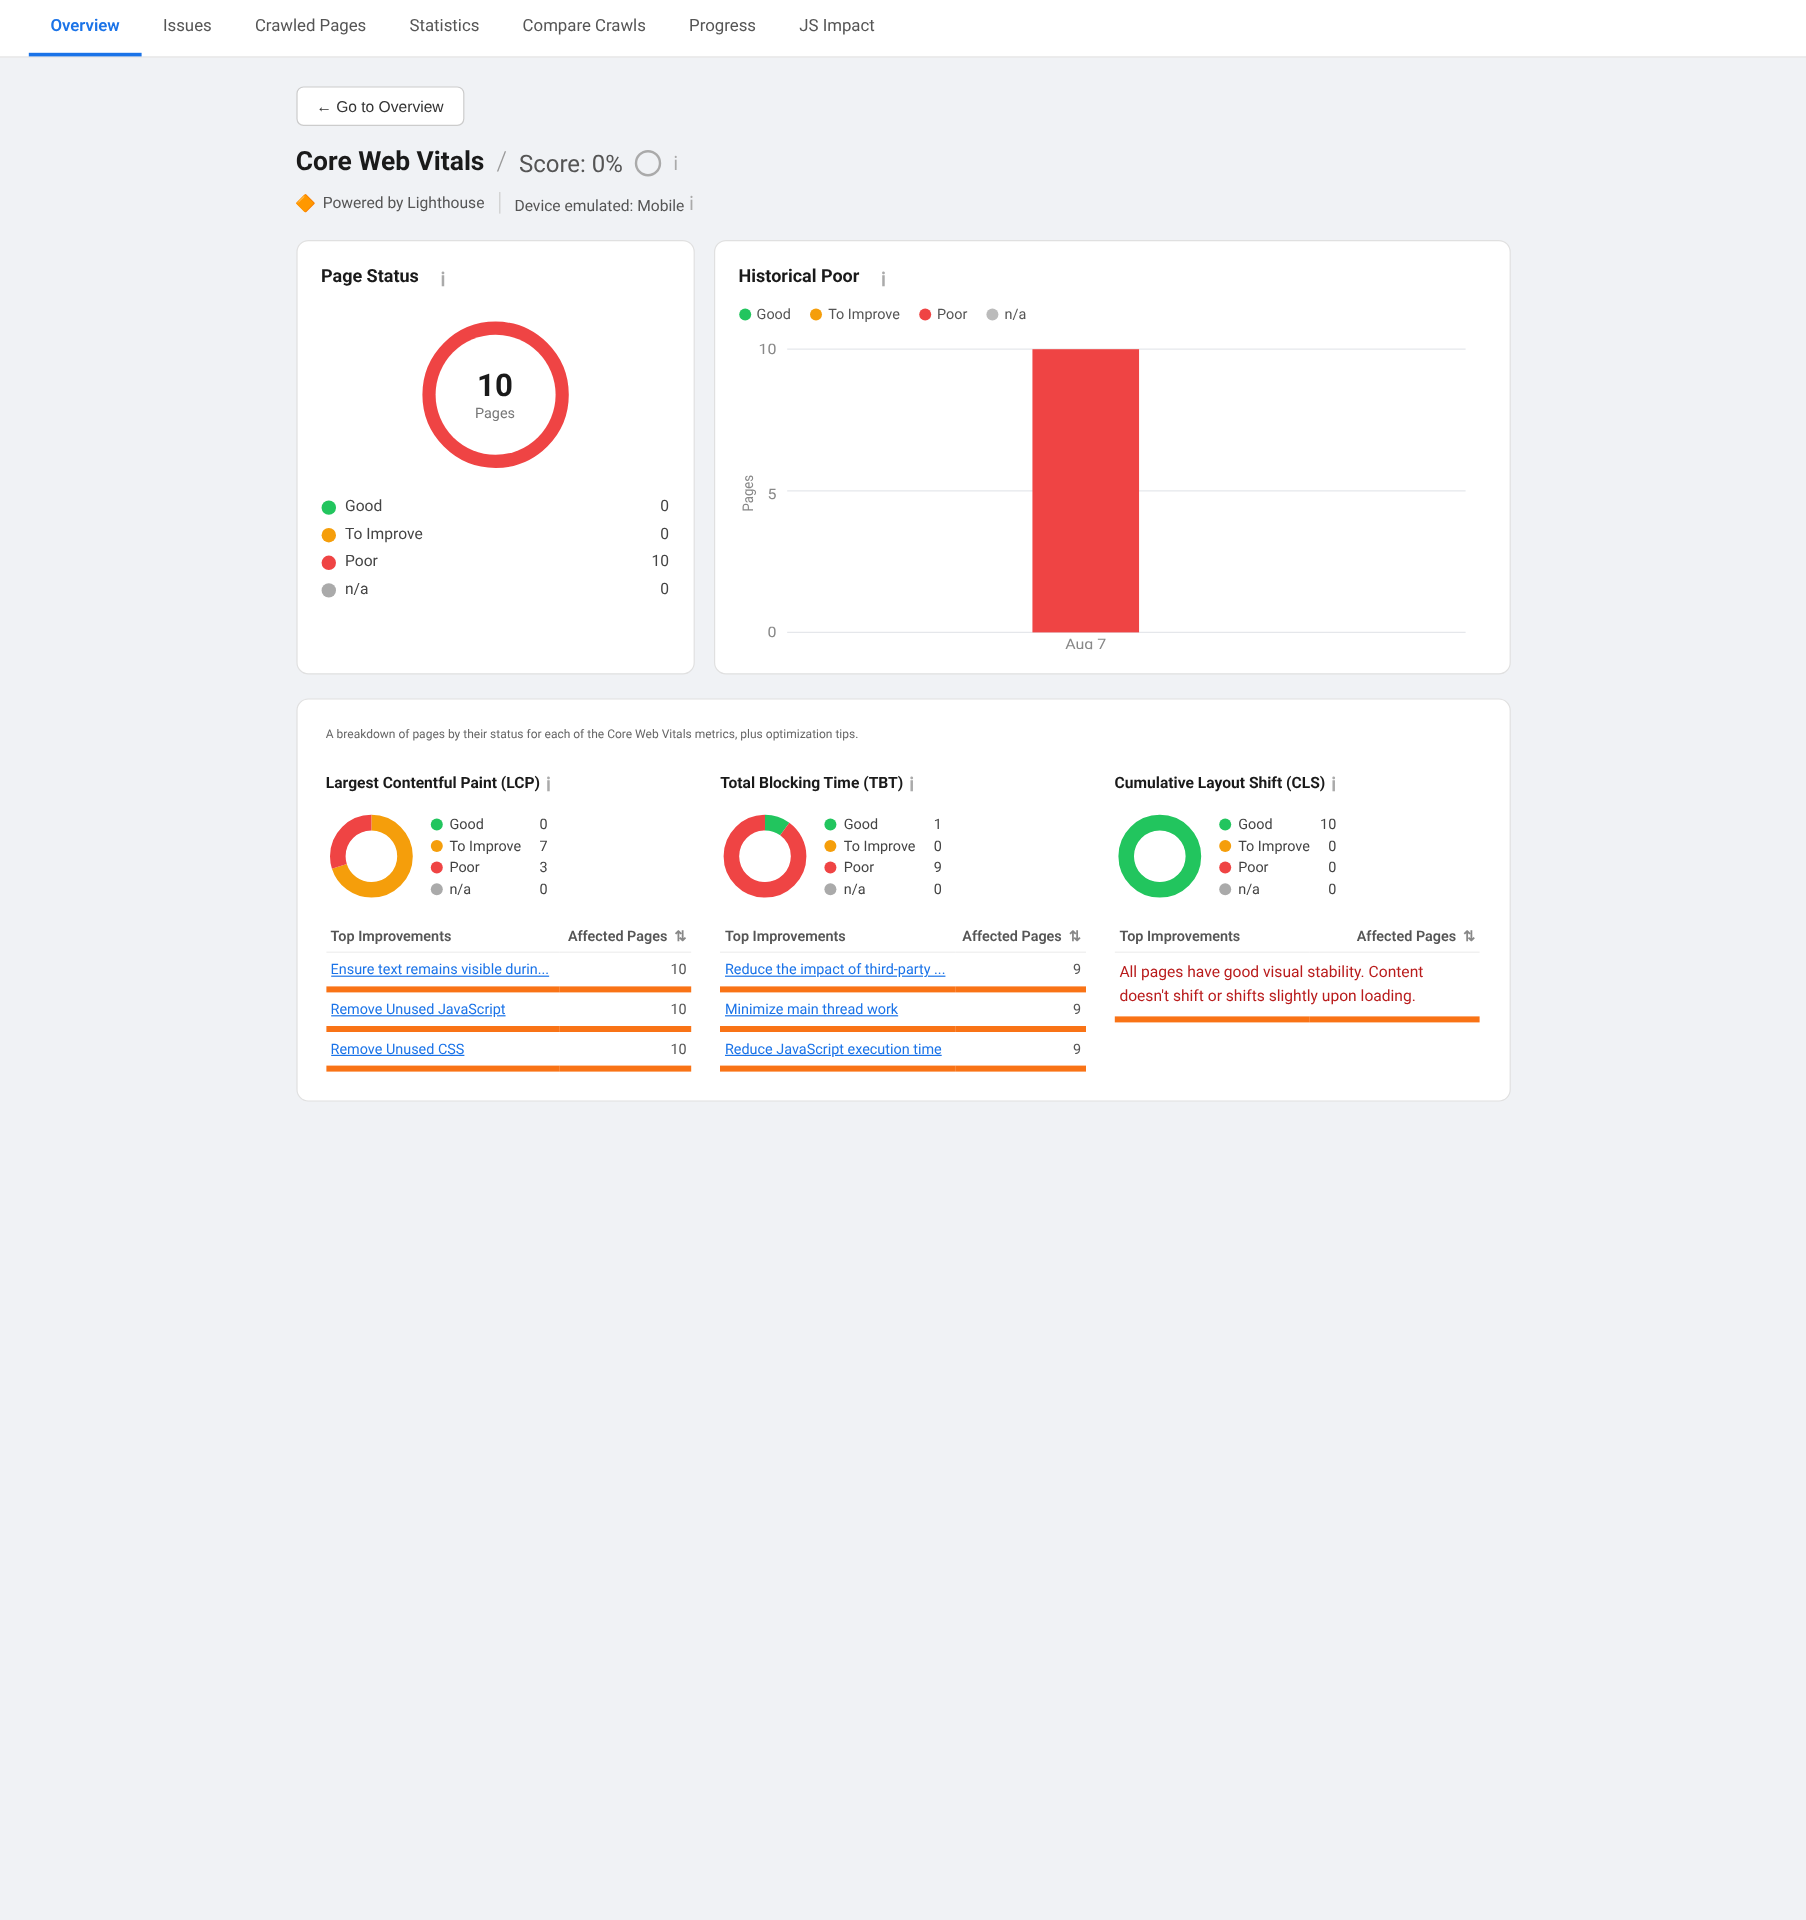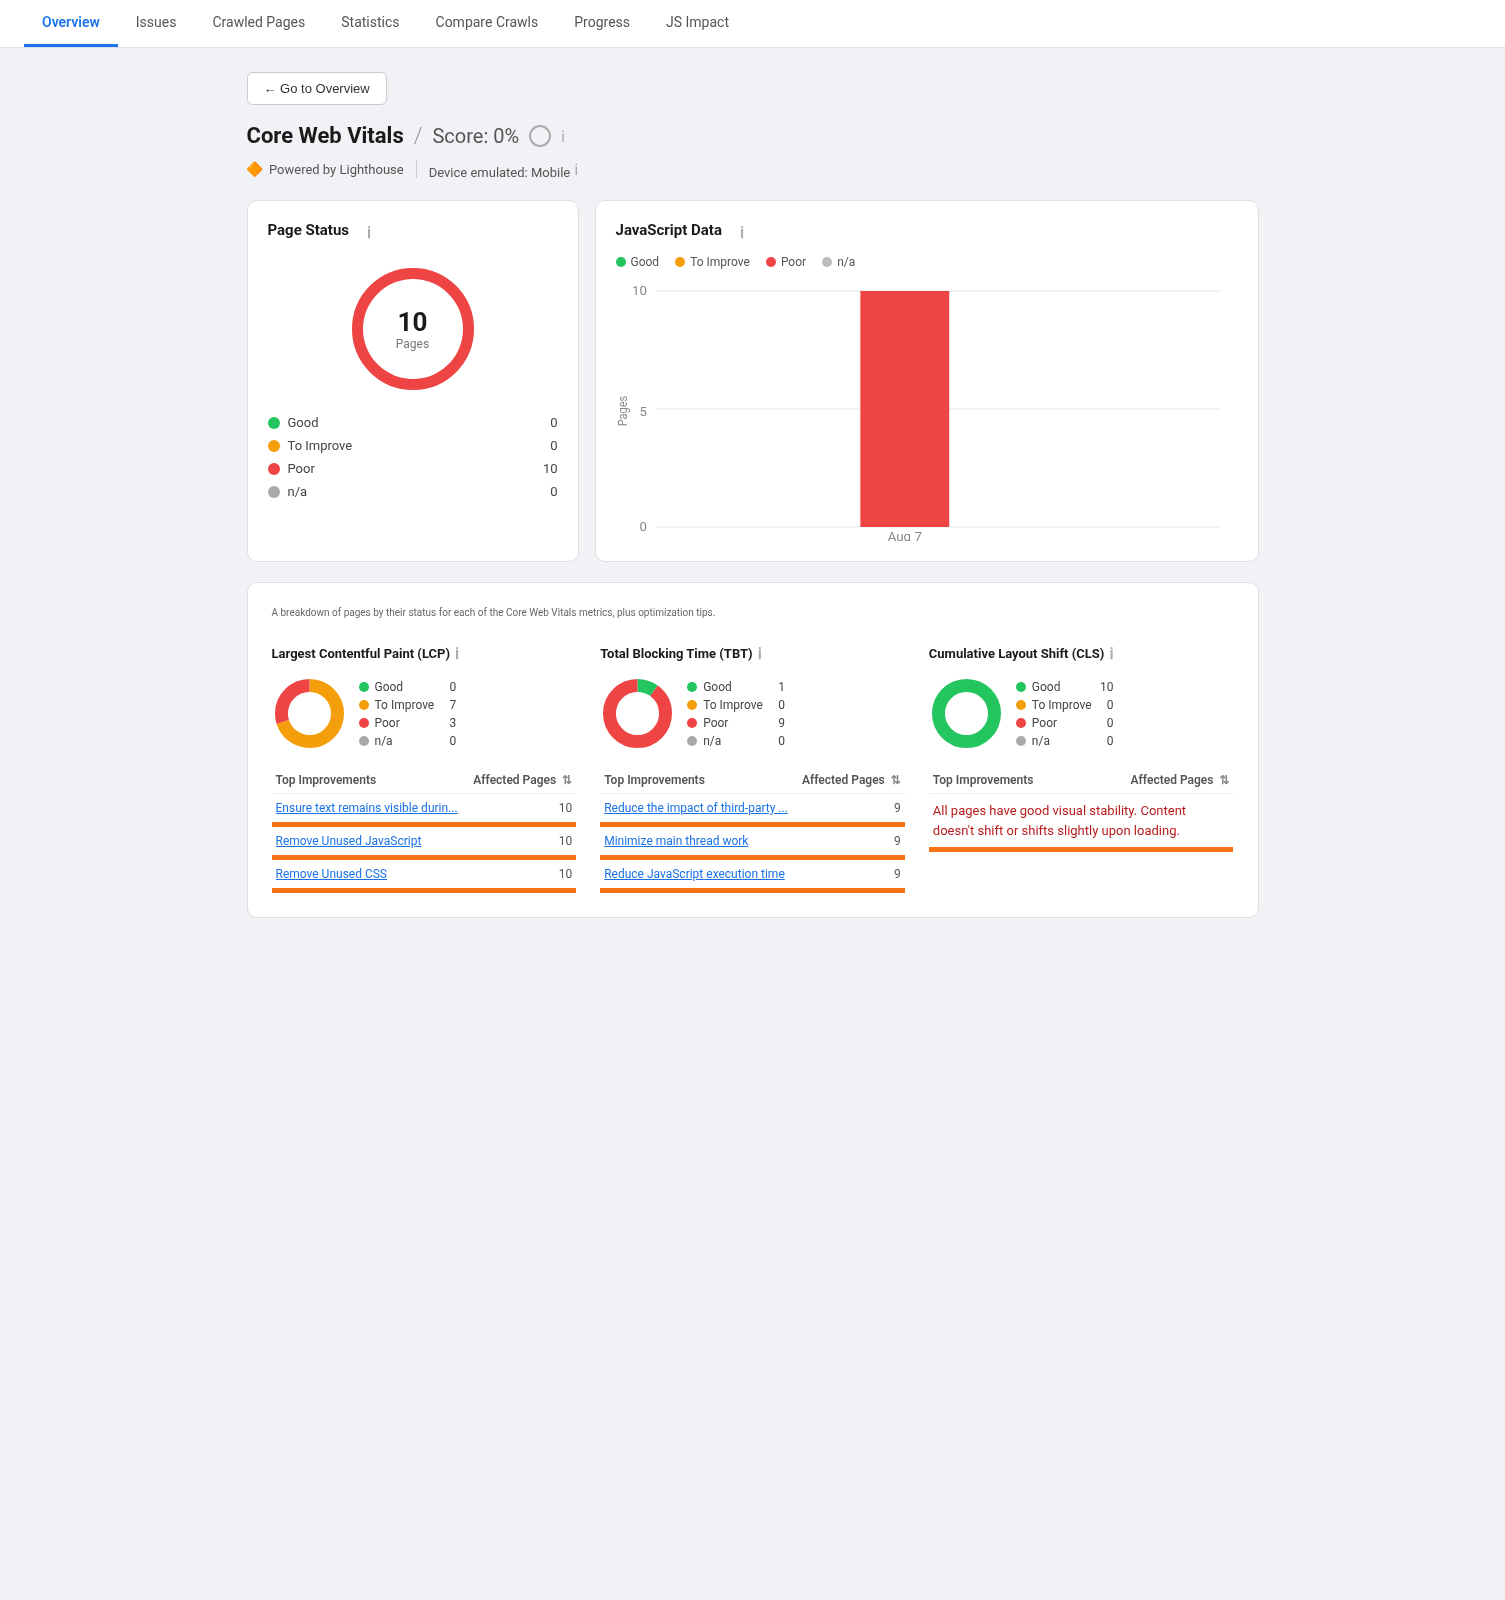--- a/index.html
+++ b/index.html
@@ -168,21 +168,21 @@
           <span class="legend-dot" style="background:#aaa"></span>
           <span class="legend-name">n/a</span>
           <span class="legend-value">0</span>
         </div>
       </div>
     </div>
 
     <div class="card">
       <div style="display:flex; align-items:center; justify-content:space-between; margin-bottom:12px;">
         <div class="card-title" style="margin-bottom:0">
-          <span>JavaScript Data</span>
+          <span>Historical Poor</span>
           <span class="info-icon">ℹ</span>
         </div>
       </div>
       <div class="hist-legend" style="margin-bottom:12px;">
         <div class="hist-legend-item">
           <span class="hist-dot" style="background:#22c55e"></span>
           <span>Good</span>
         </div>
         <div class="hist-legend-item">
           <span class="hist-dot" style="background:#f59e0b"></span>

